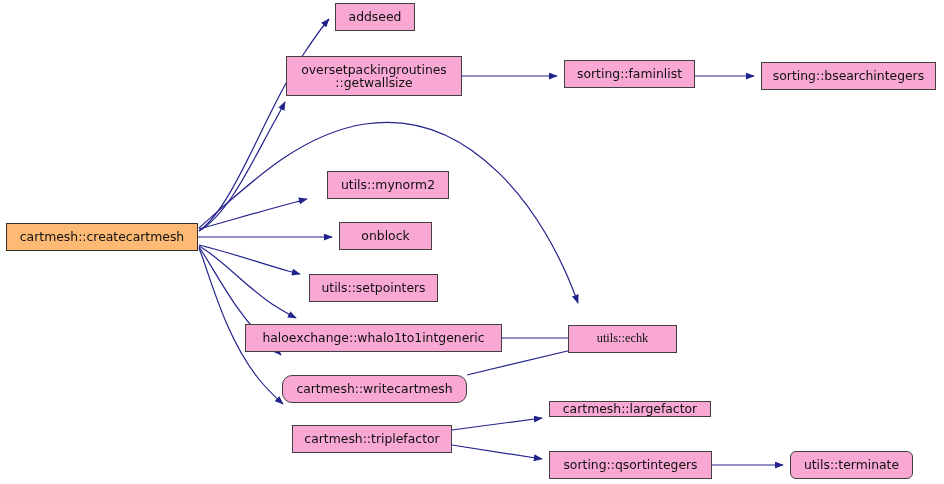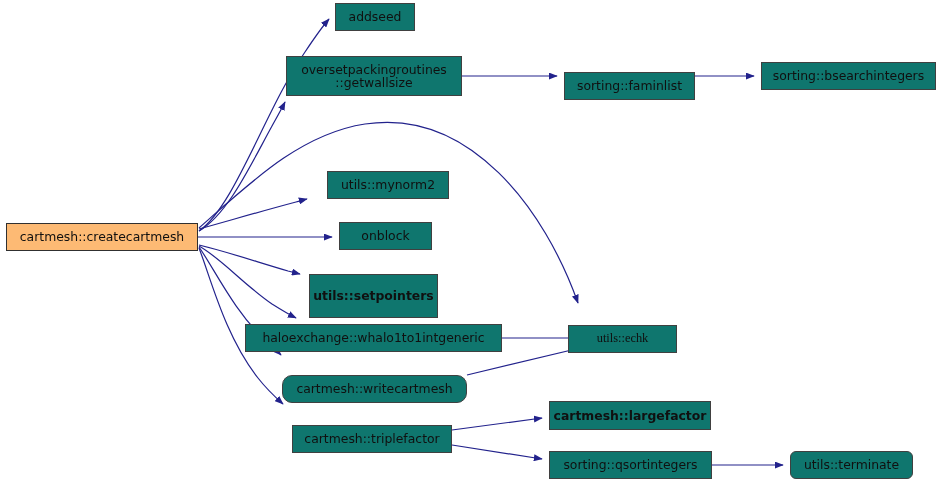--- a/index.html
+++ b/index.html
@@ -21,21 +21,21 @@
     position: absolute;
     left: 0;
     top: 0;
     width: 944px;
     height: 484px;
   }
   .node {
     position: absolute;
     box-sizing: border-box;
     border: 1px solid #404040;
-    background: #0f766e;
+    background: #f9a8d4;
     color: #101010;
     display: flex;
     align-items: center;
     justify-content: center;
     text-align: center;
     font-size: 12.4px;
     line-height: 13.5px;
     letter-spacing: 0px;
     white-space: pre-line;
     z-index: 5;
@@ -77,26 +77,26 @@
         <path d="M 452,430 L 542,418" fill="none" stroke="#22228c" stroke-width="1.2" marker-end="url(#arrowhead)"></path>
         <path d="M 452,445 L 542,459" fill="none" stroke="#22228c" stroke-width="1.2" marker-end="url(#arrowhead)"></path>
         <path d="M 712,465 L 783,465" fill="none" stroke="#22228c" stroke-width="1.2" marker-end="url(#arrowhead)"></path>
       </g>
   </svg>
   <div id="node-layer">
       <div class="node root" style="left: 6px; top: 223px; width: 192px; height: 28px;"><span class="lbl">cartmesh::createcartmesh</span></div>
       <div class="node" style="left: 335px; top: 3px; width: 80px; height: 28px;"><span class="lbl">addseed</span></div>
       <div class="node" style="left: 286px; top: 56px; width: 176px; height: 40px;"><span class="lbl">oversetpackingroutines
 ::getwallsize</span></div>
-      <div class="node" style="left: 564px; top: 72px; width: 131px; height: 28px;"><span class="lbl">sorting::faminlist</span></div>
+      <div class="node" style="left: 564px; top: 60px; width: 131px; height: 28px;"><span class="lbl">sorting::faminlist</span></div>
       <div class="node" style="left: 761px; top: 62px; width: 175px; height: 28px;"><span class="lbl">sorting::bsearchintegers</span></div>
       <div class="node" style="left: 313px; top: 171px; width: 122px; height: 28px; margin-left: 14px;"><span class="lbl">utils::mynorm2</span></div>
       <div class="node" style="left: 339px; top: 222px; width: 93px; height: 28px;"><span class="lbl">onblock</span></div>
-      <div class="node" style="left: 309px; top: 274px; width: 129px; height: 44px; font-weight: bold;"><span class="lbl">utils::setpointers</span></div>
+      <div class="node" style="left: 309px; top: 274px; width: 129px; height: 28px;"><span class="lbl">utils::setpointers</span></div>
       <div class="node" style="left: 245px; top: 324px; width: 257px; height: 28px;"><span class="lbl">haloexchange::whalo1to1intgeneric</span></div>
       <div class="node" style="left: 568px; top: 325px; width: 109px; height: 28px; font-family: Liberation Serif, serif;"><span class="lbl">utils::echk</span></div>
       <div class="node" style="left: 282px; top: 375px; width: 185px; height: 28px; border-radius: 10px;"><span class="lbl">cartmesh::writecartmesh</span></div>
       <div class="node" style="left: 292px; top: 425px; width: 160px; height: 28px;"><span class="lbl">cartmesh::triplefactor</span></div>
-      <div class="node" style="left: 549px; top: 401px; width: 162px; height: 29px; font-weight: bold;"><span class="lbl">cartmesh::largefactor</span></div>
+      <div class="node" style="left: 549px; top: 401px; width: 162px; height: 16px;"><span class="lbl">cartmesh::largefactor</span></div>
       <div class="node" style="left: 549px; top: 451px; width: 163px; height: 28px;"><span class="lbl">sorting::qsortintegers</span></div>
       <div class="node" style="left: 790px; top: 451px; width: 123px; height: 28px; border-radius: 6px;"><span class="lbl">utils::terminate</span></div>
     </div>
 </div>
 
 </body></html>

